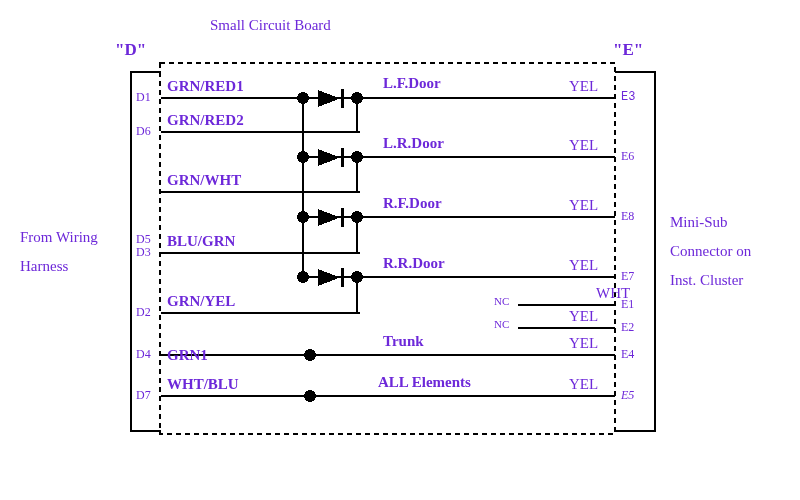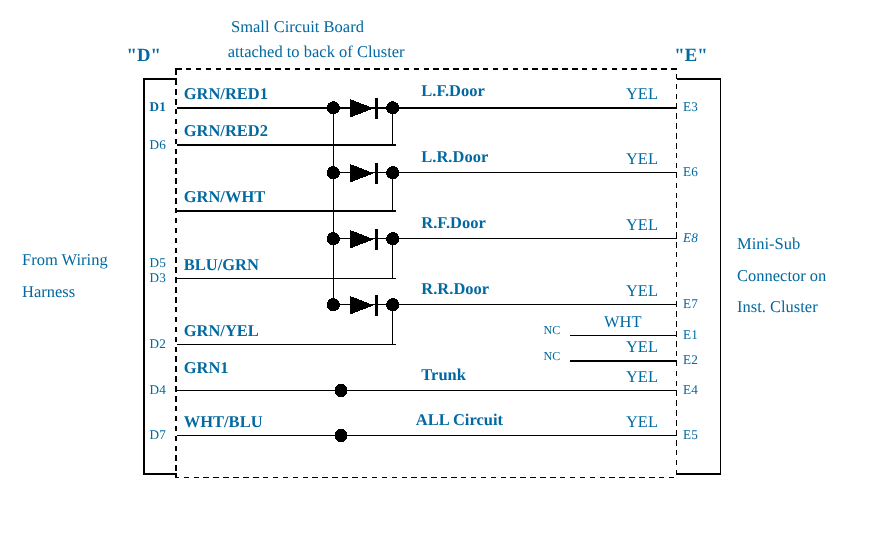--- a/index.html
+++ b/index.html
@@ -1,21 +1,21 @@
 <!DOCTYPE html>
 <html><head>
 <meta charset="utf-8">
 <style>
   html,body{margin:0;padding:0;background:#ffffff;}
   #root{
     position:relative;
     width:800px;height:500px;
     background:#ffffff;
     font-family:"Liberation Serif", serif;
-    color:#0369a1;
+    color:#6d28d9;
     overflow:hidden;
   }
   .txt{position:absolute;white-space:pre;line-height:1;}
   .hdr{font-size:15px;}
   .side{font-size:15px;}
   .quote{font-size:17px;font-weight:bold;}
   .wirelbl{font-size:15px;font-weight:bold;}
   .pin{font-size:12px;}
   .doorlbl{font-size:15px;font-weight:bold;}
   .yel{font-size:15px;}
@@ -87,69 +87,68 @@
         <circle cx="357" cy="217" r="6"></circle>
         <circle cx="303" cy="277" r="6"></circle>
         <circle cx="357" cy="277" r="6"></circle>
         <circle cx="310" cy="355" r="6"></circle>
         <circle cx="310" cy="396" r="6"></circle>
       </g>
     </g>
   </svg>
 
   <div class="txt hdr" style="left:210px;top:18px;">Small Circuit Board</div>
-  <div class="txt hdr" style="left:207px;top:41px;">attached to back of Cluster</div>
 
   <div class="txt quote" style="left:115px;top:41px;">"D"</div>
   <div class="txt quote" style="left:613px;top:41px;">"E"</div>
 
   <div class="txt side" style="left:20px;top:230px;">From Wiring</div>
   <div class="txt side" style="left:20px;top:259px;">Harness</div>
 
   <div class="txt side" style="left:670px;top:215px;">Mini-Sub</div>
   <div class="txt side" style="left:670px;top:244px;">Connector on</div>
   <div class="txt side" style="left:670px;top:273px;">Inst. Cluster</div>
 
-  <div class="txt pin" style="left:136px;top:91px;font-weight:bold;">D1</div>
+  <div class="txt pin" style="left:136px;top:91px;">D1</div>
   <div class="txt pin" style="left:136px;top:125px;text-align:center;">D6</div>
   <div class="txt pin" style="left:136px;top:185px;margin-top:48px;">D5</div>
   <div class="txt pin" style="left:136px;top:246px;">D3</div>
   <div class="txt pin" style="left:136px;top:306px;">D2</div>
   <div class="txt pin" style="left:136px;top:348px;">D4</div>
   <div class="txt pin" style="left:136px;top:389px;">D7</div>
 
   <div class="txt wirelbl" style="left:167px;top:79px;">GRN/RED1</div>
   <div class="txt wirelbl" style="left:167px;top:113px;">GRN/RED2</div>
   <div class="txt wirelbl" style="left:167px;top:173px;">GRN/WHT</div>
   <div class="txt wirelbl" style="left:167px;top:234px;">BLU/GRN</div>
   <div class="txt wirelbl" style="left:167px;top:294px;">GRN/YEL</div>
-  <div class="txt wirelbl" style="left:167px;top:328px;">GRN1</div>
+  <div class="txt wirelbl" style="left:167px;top:348px;">GRN1</div>
   <div class="txt wirelbl" style="left:167px;top:377px;">WHT/BLU</div>
 
   <div class="txt doorlbl" style="left:383px;top:76px;text-align:center;">L.F.Door</div>
   <div class="txt doorlbl" style="left:383px;top:136px;">L.R.Door</div>
   <div class="txt doorlbl" style="left:383px;top:196px;">R.F.Door</div>
   <div class="txt doorlbl" style="left:383px;top:256px;">R.R.Door</div>
   <div class="txt doorlbl" style="left:383px;top:334px;">Trunk</div>
-  <div class="txt doorlbl" style="left:378px;top:375px;">ALL Circuit</div>
+  <div class="txt doorlbl" style="left:378px;top:375px;">ALL Elements</div>
 
   <div class="txt nc" style="left:494px;top:296px;">NC</div>
   <div class="txt nc" style="left:494px;top:319px;">NC</div>
 
   <div class="txt yel" style="left:569px;top:79px;">YEL</div>
   <div class="txt yel" style="left:569px;top:138px;">YEL</div>
   <div class="txt yel" style="left:569px;top:198px;">YEL</div>
   <div class="txt yel" style="left:569px;top:258px;">YEL</div>
-  <div class="txt yel" style="left:549px;top:286px;text-align:center;">WHT</div>
+  <div class="txt yel" style="left:596px;top:286px;text-align:center;">WHT</div>
   <div class="txt yel" style="left:569px;top:309px;">YEL</div>
   <div class="txt yel" style="left:569px;top:336px;">YEL</div>
   <div class="txt yel" style="left:569px;top:377px;">YEL</div>
 
-  <div class="txt pin" style="left:621px;top:91px;">E3</div>
+  <div class="txt pin" style="left:621px;top:91px;font-family:Liberation Mono, monospace;">E3</div>
   <div class="txt pin" style="left:621px;top:150px;">E6</div>
-  <div class="txt pin" style="left:621px;top:210px;font-style:italic;">E8</div>
+  <div class="txt pin" style="left:621px;top:210px;">E8</div>
   <div class="txt pin" style="left:621px;top:270px;">E7</div>
   <div class="txt pin" style="left:621px;top:298px;">E1</div>
   <div class="txt pin" style="left:621px;top:321px;">E2</div>
   <div class="txt pin" style="left:621px;top:348px;">E4</div>
-  <div class="txt pin" style="left:621px;top:389px;">E5</div>
+  <div class="txt pin" style="left:621px;top:389px;font-style:italic;">E5</div>
 
 </div>
 
 </body></html>

